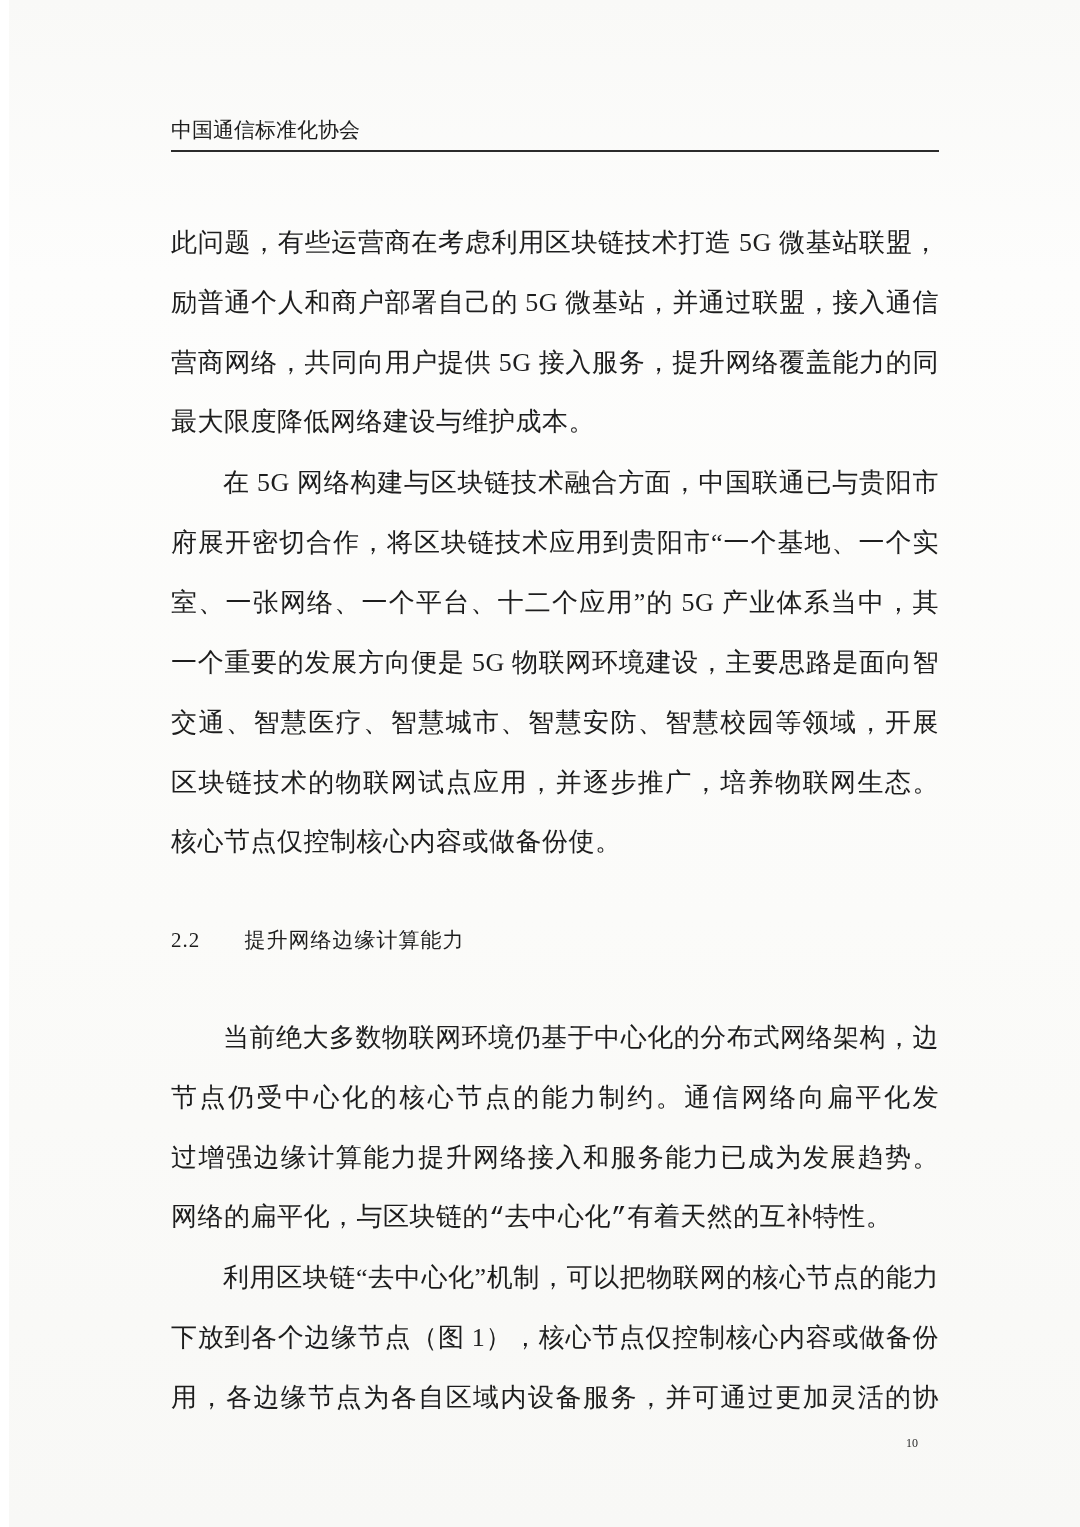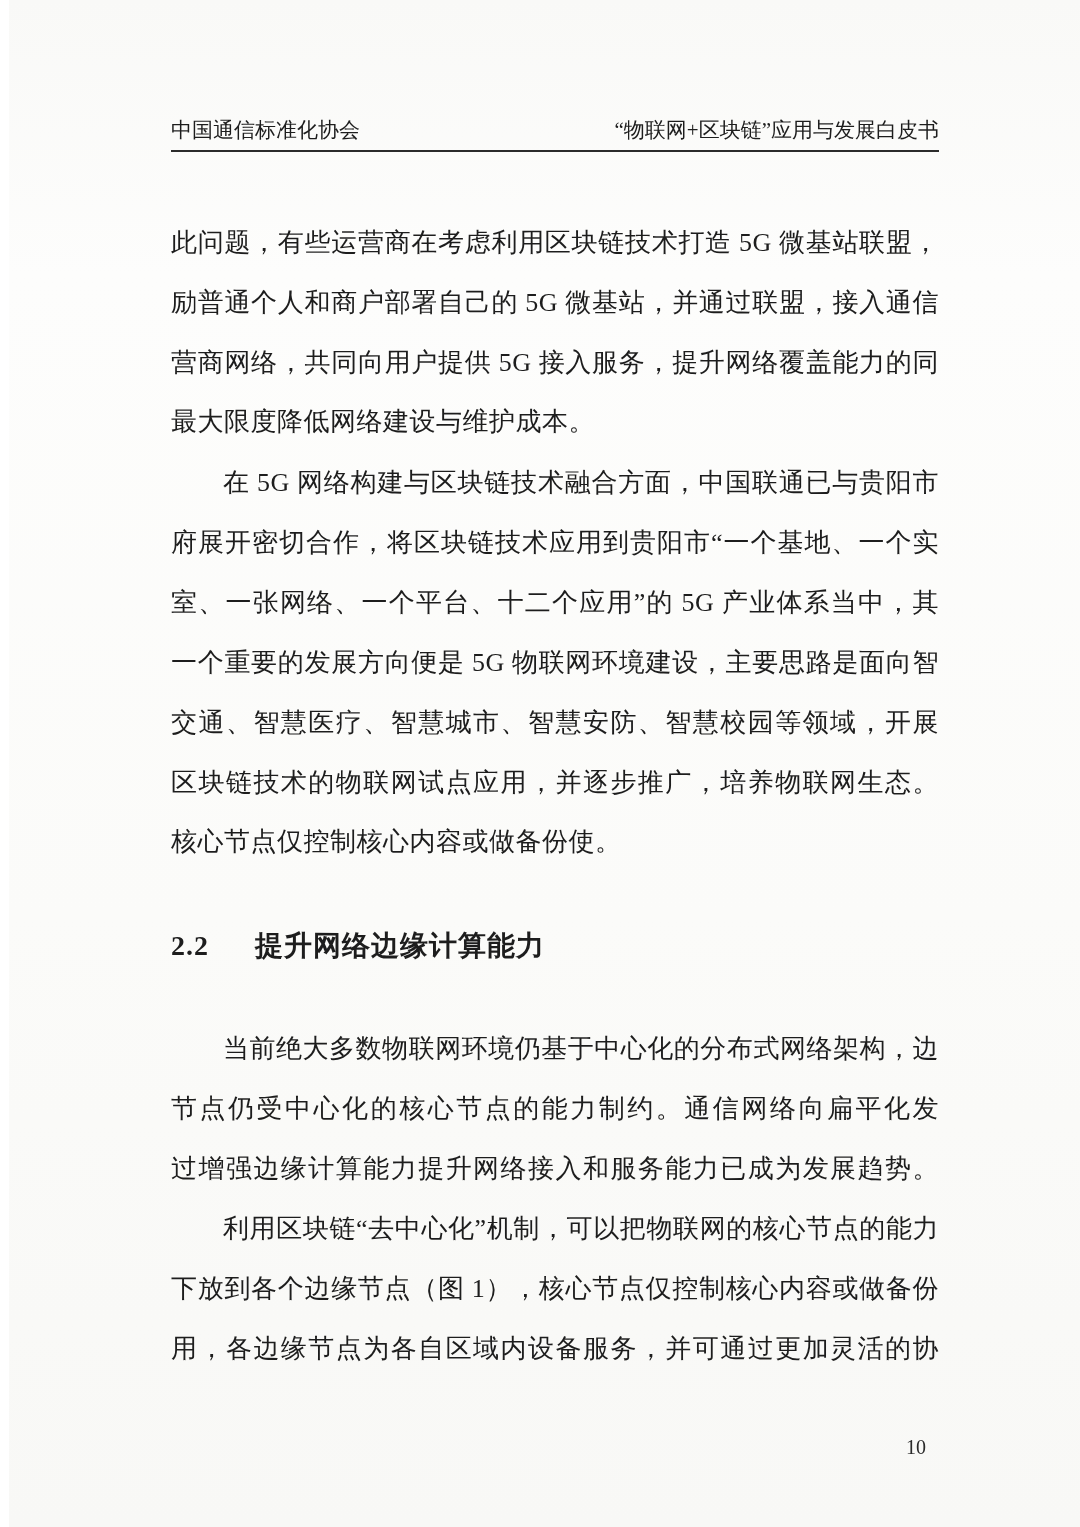--- a/index.html
+++ b/index.html
@@ -48,48 +48,47 @@
   .line.last {
     text-align-last: left;
     font-family: Liberation Mono, monospace;
   }
   .line.indent {
     text-indent: 2em;
   }
   .section-heading {
     height: 100px;
     line-height: 100px;
-    font-size: 28px;
-    font-weight: bold;
+    font-size: 21px;
+    font-weight: normal;
     letter-spacing: 1px;
     white-space: nowrap;
   }
   .section-heading .sec-num {
     display: inline-block;
   }
   .section-heading .sec-title {
     display: inline-block;
     margin-left: 38px;
   }
   .page-number {
     position: absolute;
     left: 897px;
     top: 1436px;
-    font-size: 20px;
+    font-size: 12px;
     color: #2a2a2a;
   }
 </style>
 </head>
 <body>
 
 <div class="page">
 
   <header class="page-header">
     <span>中国通信标准化协会</span>
-    <span>“物联网+区块链”应用与发展白皮书</span>
   </header>
 
   <main class="doc-body">
 
     <div class="line">此问题，有些运营商在考虑利用区块链技术打造 5G 微基站联盟，鼓</div>
     <div class="line">励普通个人和商户部署自己的 5G 微基站，并通过联盟，接入通信运</div>
     <div class="line">营商网络，共同向用户提供 5G 接入服务，提升网络覆盖能力的同时</div>
     <div class="line last">最大限度降低网络建设与维护成本。</div>
 
     <div class="line indent">在 5G 网络构建与区块链技术融合方面，中国联通已与贵阳市政</div>
@@ -101,20 +100,21 @@
     <div class="line last">核心节点仅控制核心内容或做备份使。</div>
 
     <h2 class="section-heading">
       <span class="sec-num">2.2</span>
       <span class="sec-title">提升网络边缘计算能力</span>
     </h2>
 
     <div class="line indent">当前绝大多数物联网环境仍基于中心化的分布式网络架构，边缘</div>
     <div class="line">节点仍受中心化的核心节点的能力制约。通信网络向扁平化发展，通</div>
     <div class="line">过增强边缘计算能力提升网络接入和服务能力已成为发展趋势。通信</div>
+    <div class="line last">网络的扁平化，与区块链的“去中心化”有着天然的互补特性。</div>
 
     <div class="line indent">利用区块链“去中心化”机制，可以把物联网的核心节点的能力</div>
     <div class="line">下放到各个边缘节点（图 1），核心节点仅控制核心内容或做备份使</div>
     <div class="line">用，各边缘节点为各自区域内设备服务，并可通过更加灵活的协作模</div>
 
   </main>
 
   <div class="page-number">10</div>
 
 </div>

